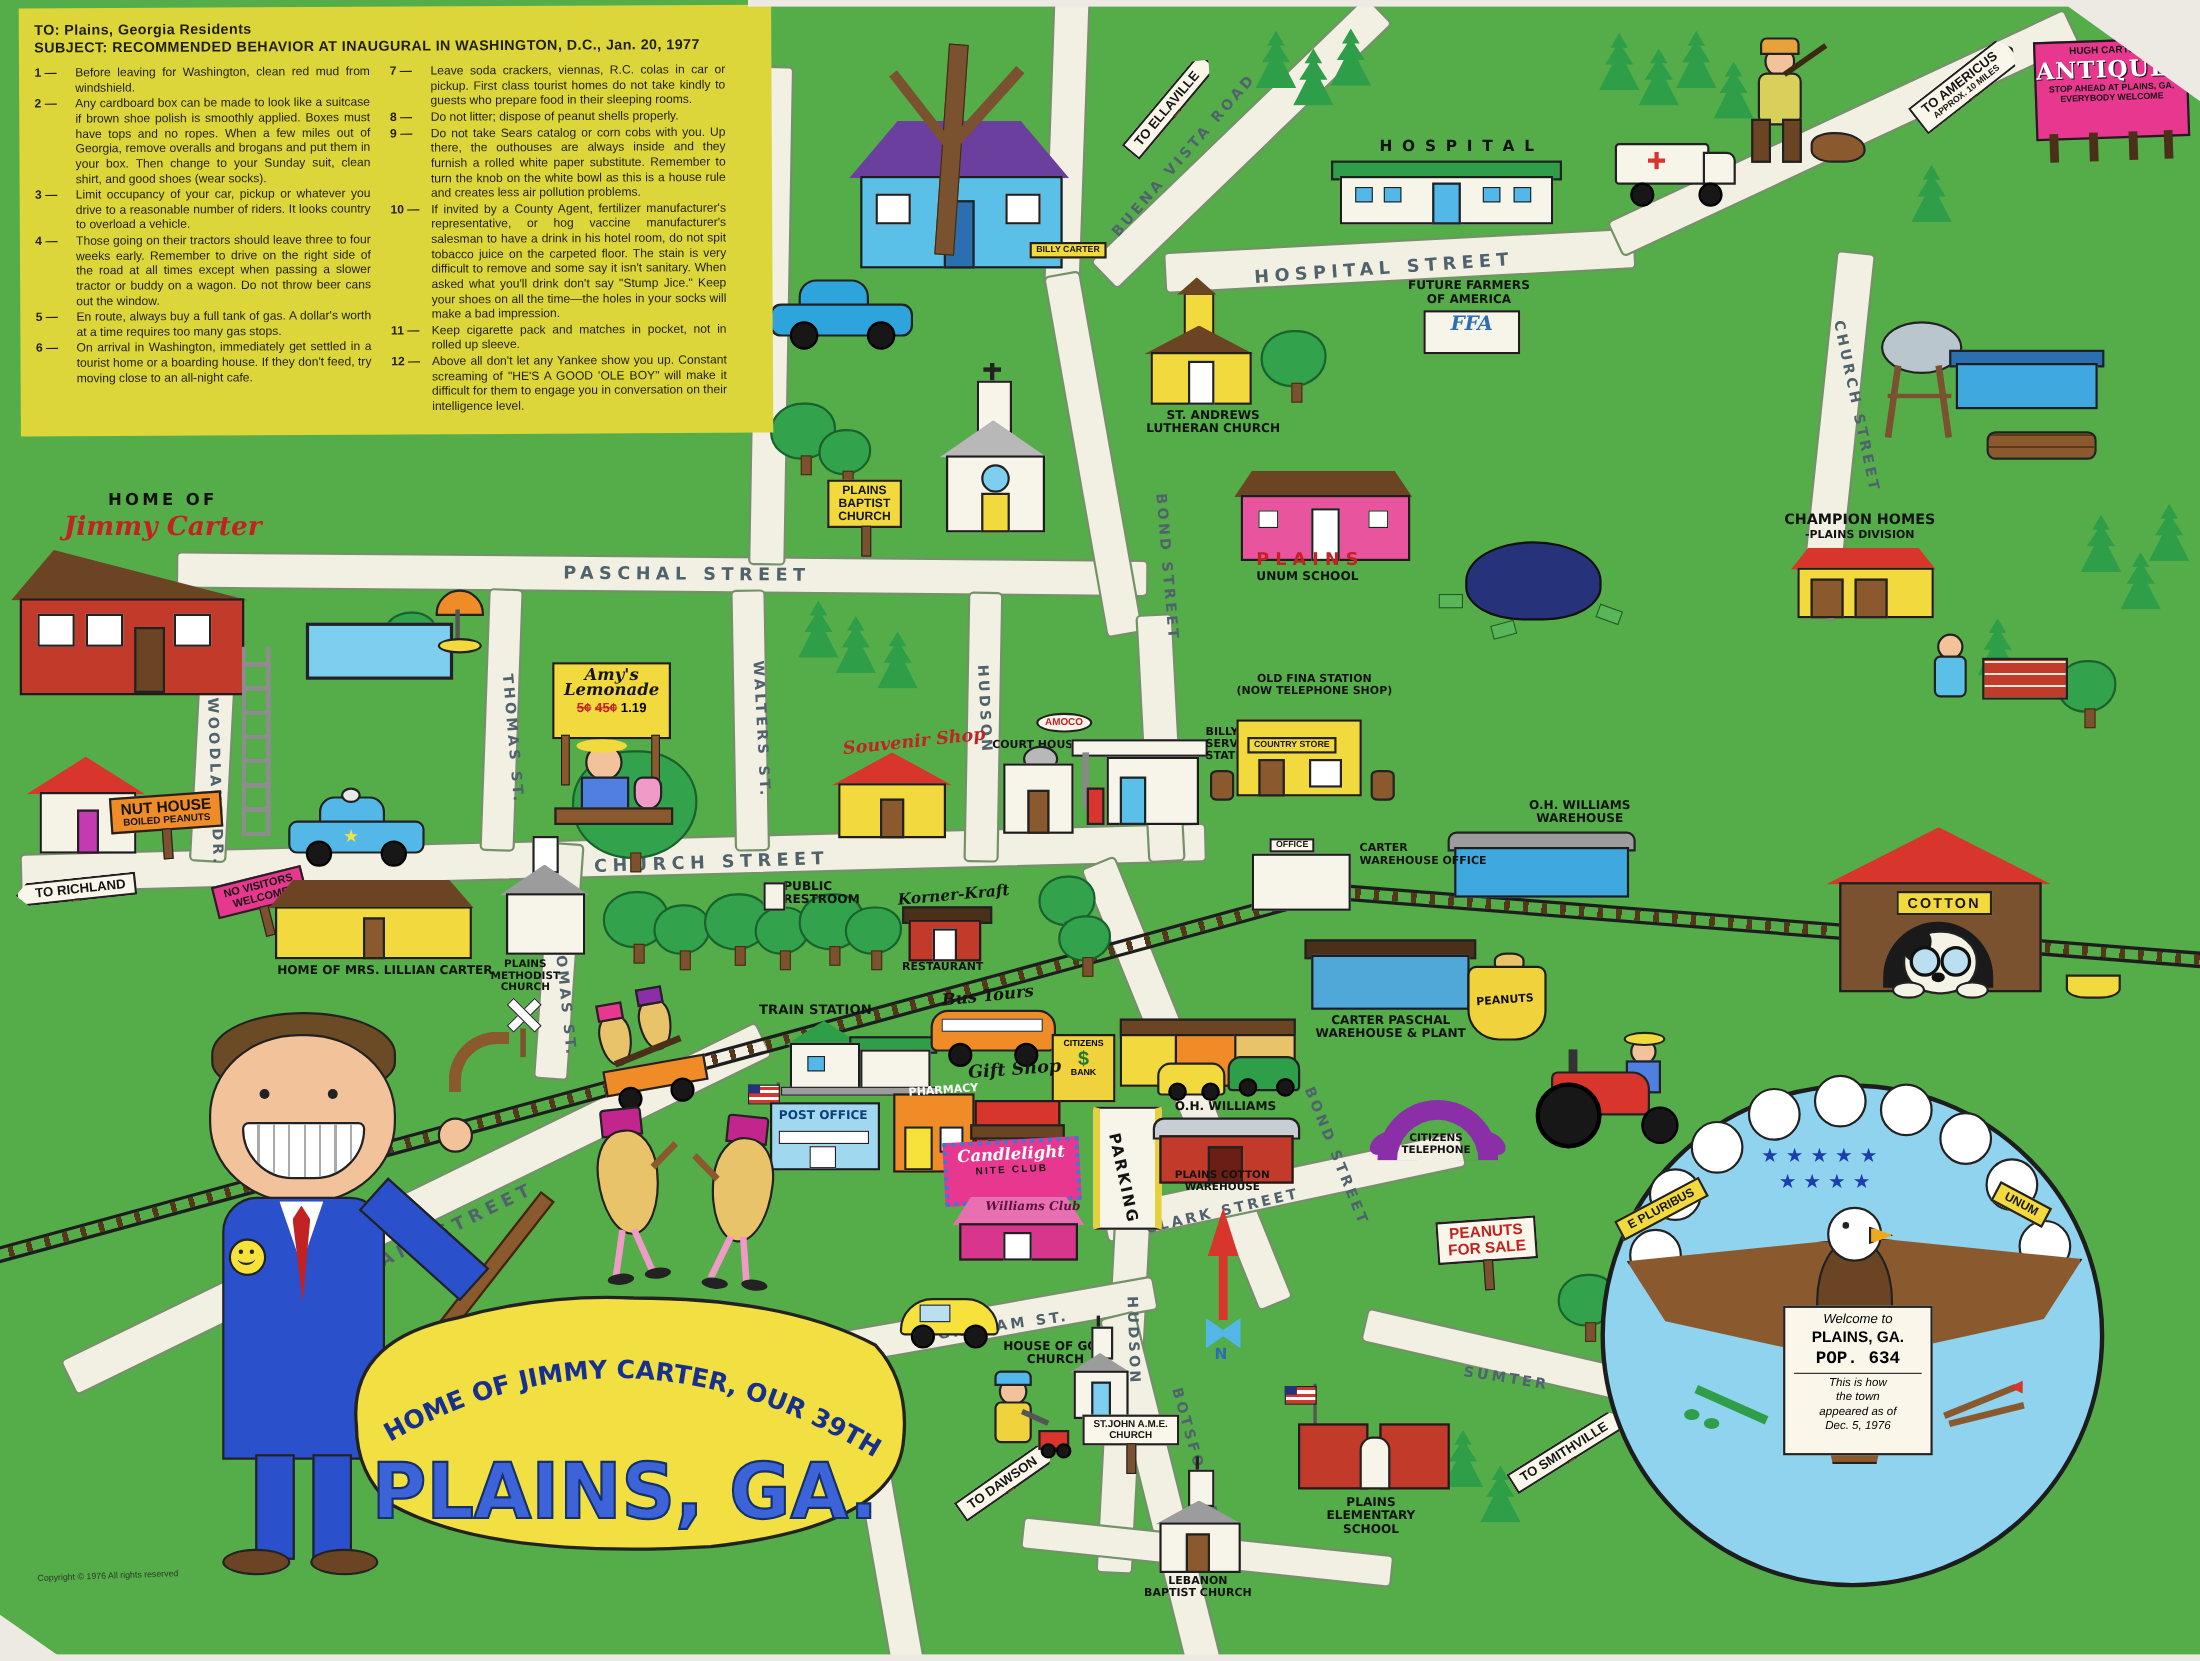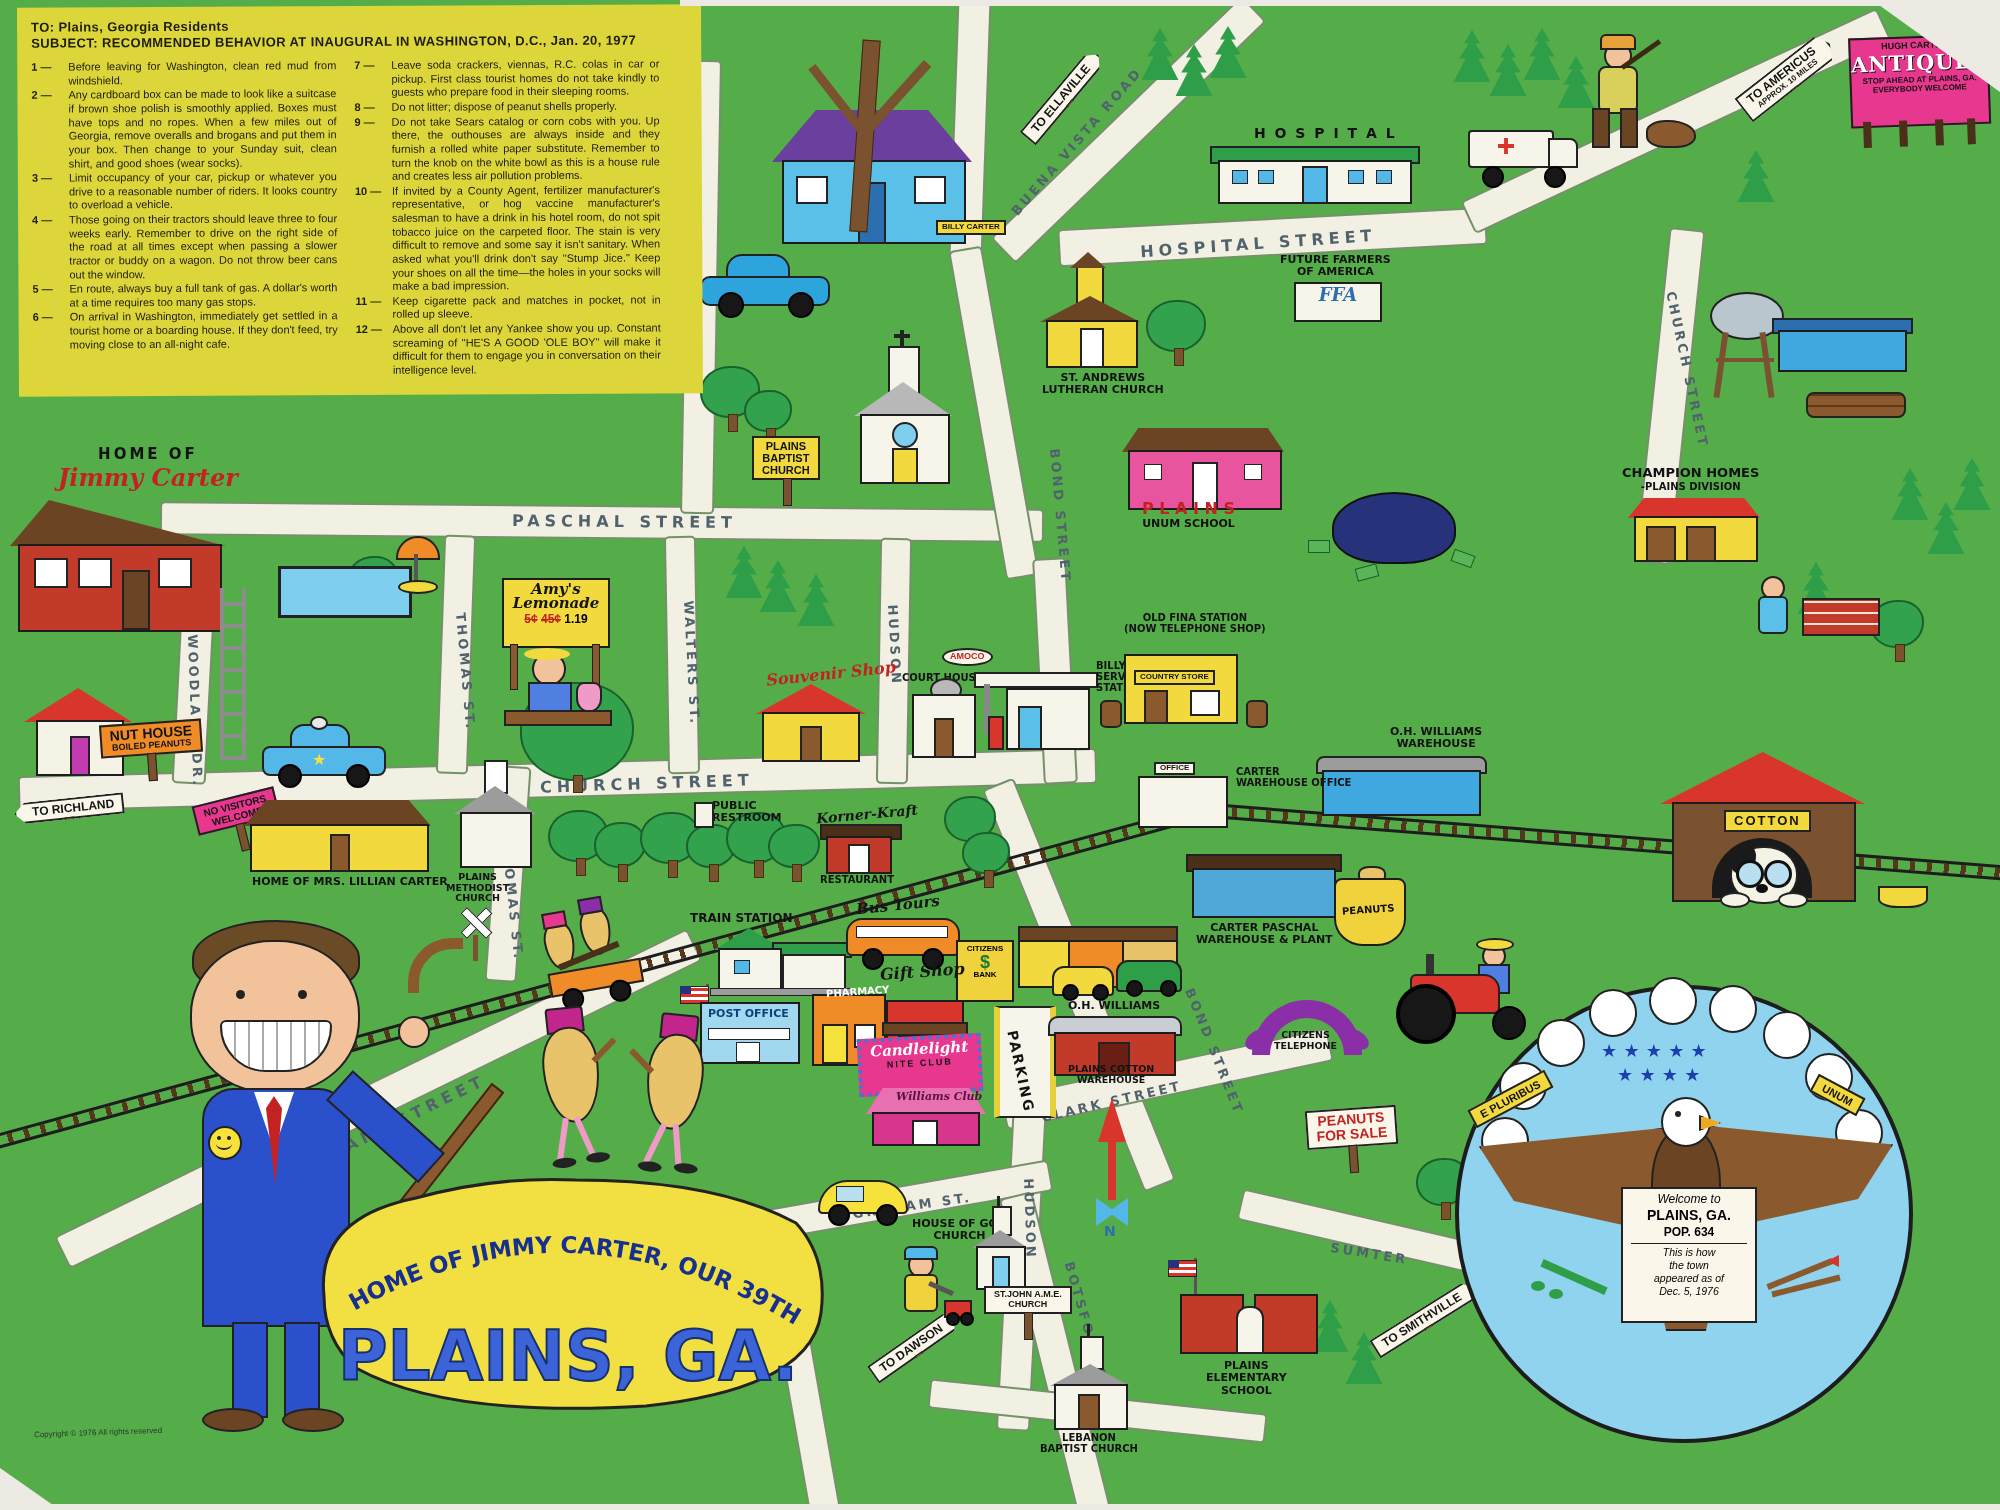--- a/index.html
+++ b/index.html
@@ -202,21 +202,21 @@
     <div style="position:absolute;left:26px;top:-20px;width:20px;height:30px;background:#fff;border:2px solid #222;"></div>
     <div class="roofT" style="left:-4px;top:6px;width:82px;height:28px;background:#9c9c9c;"></div>
     <div class="bld" style="left:2px;top:32px;width:68px;height:52px;background:#f7f4ea;"></div>
   </div>
   <div class="lb" style="left:446px;top:872px;font-size:9.5px;">
     <div>PLAINS</div>
     <div>METHODIST</div>
     <div>CHURCH</div>
   </div>
 
-  <div style="position:absolute;left:502px;top:578px;width:110px;height:165px;">
+  <div style="position:absolute;left:502px;top:602px;width:110px;height:165px;">
     <div class="bld" style="left:0;top:0;width:104px;height:66px;background:#f2d93e;text-align:center;">
       <div class="script" style="position:static;font-size:15px;">Amy's</div>
       <div class="script" style="position:static;font-size:15px;margin-top:-4px;">Lemonade</div>
       <div style="font-size:12px;font-weight:bold;">
         <span style="color:#c22322;text-decoration:line-through;">5¢</span>
         <span style="color:#c22322;text-decoration:line-through;">45¢</span>
         <span>1.19</span>
       </div>
     </div>
     <div style="position:absolute;left:8px;top:66px;width:6px;height:44px;background:#8a5a2e;border:1px solid #222;"></div>
@@ -737,21 +737,21 @@
       <div style="position:absolute;left:60px;top:176px;width:70px;height:8px;background:#2f9e48;transform:rotate(24deg);"></div>
       <div class="dot" style="left:52px;top:184px;width:14px;height:10px;background:#2f9e48;"></div>
       <div class="dot" style="left:70px;top:192px;width:14px;height:10px;background:#2f9e48;"></div>
       <div style="position:absolute;left:286px;top:174px;width:70px;height:6px;background:#8a5a2e;transform:rotate(-22deg);"></div>
       <div style="position:absolute;left:292px;top:186px;width:70px;height:6px;background:#8a5a2e;transform:rotate(-14deg);"></div>
       <div style="position:absolute;left:348px;top:158px;width:12px;height:12px;background:#d8352c;clip-path:polygon(0 50%,100% 0,100% 100%);"></div>
     </div>
     <div style="position:absolute;left:162px;top:198px;width:132px;height:132px;background:#faf6ea;border:2px solid #222;text-align:center;line-height:1.25;">
       <div style="font-size:12px;font-style:italic;margin-top:3px;">Welcome to</div>
       <div style="font-size:14px;font-weight:bold;">PLAINS, GA.</div>
-      <div style="font-size:12px;font-weight:bold;">POP. 634</div>
+      <div style="font-size:16px;font-weight:bold;font-family:Liberation Mono, monospace;">POP. 634</div>
       <div style="border-top:1.5px solid #222;margin:3px 8px 2px;"></div>
       <div style="font-size:10.5px;font-style:italic;">This is how</div>
       <div style="font-size:10.5px;font-style:italic;">the town</div>
       <div style="font-size:10.5px;font-style:italic;">appeared as of</div>
       <div style="font-size:10.5px;font-style:italic;">Dec. 5, 1976</div>
     </div>
   </div>
 
   <div id="memo">
     <div class="hd">TO:  Plains, Georgia Residents</div>

